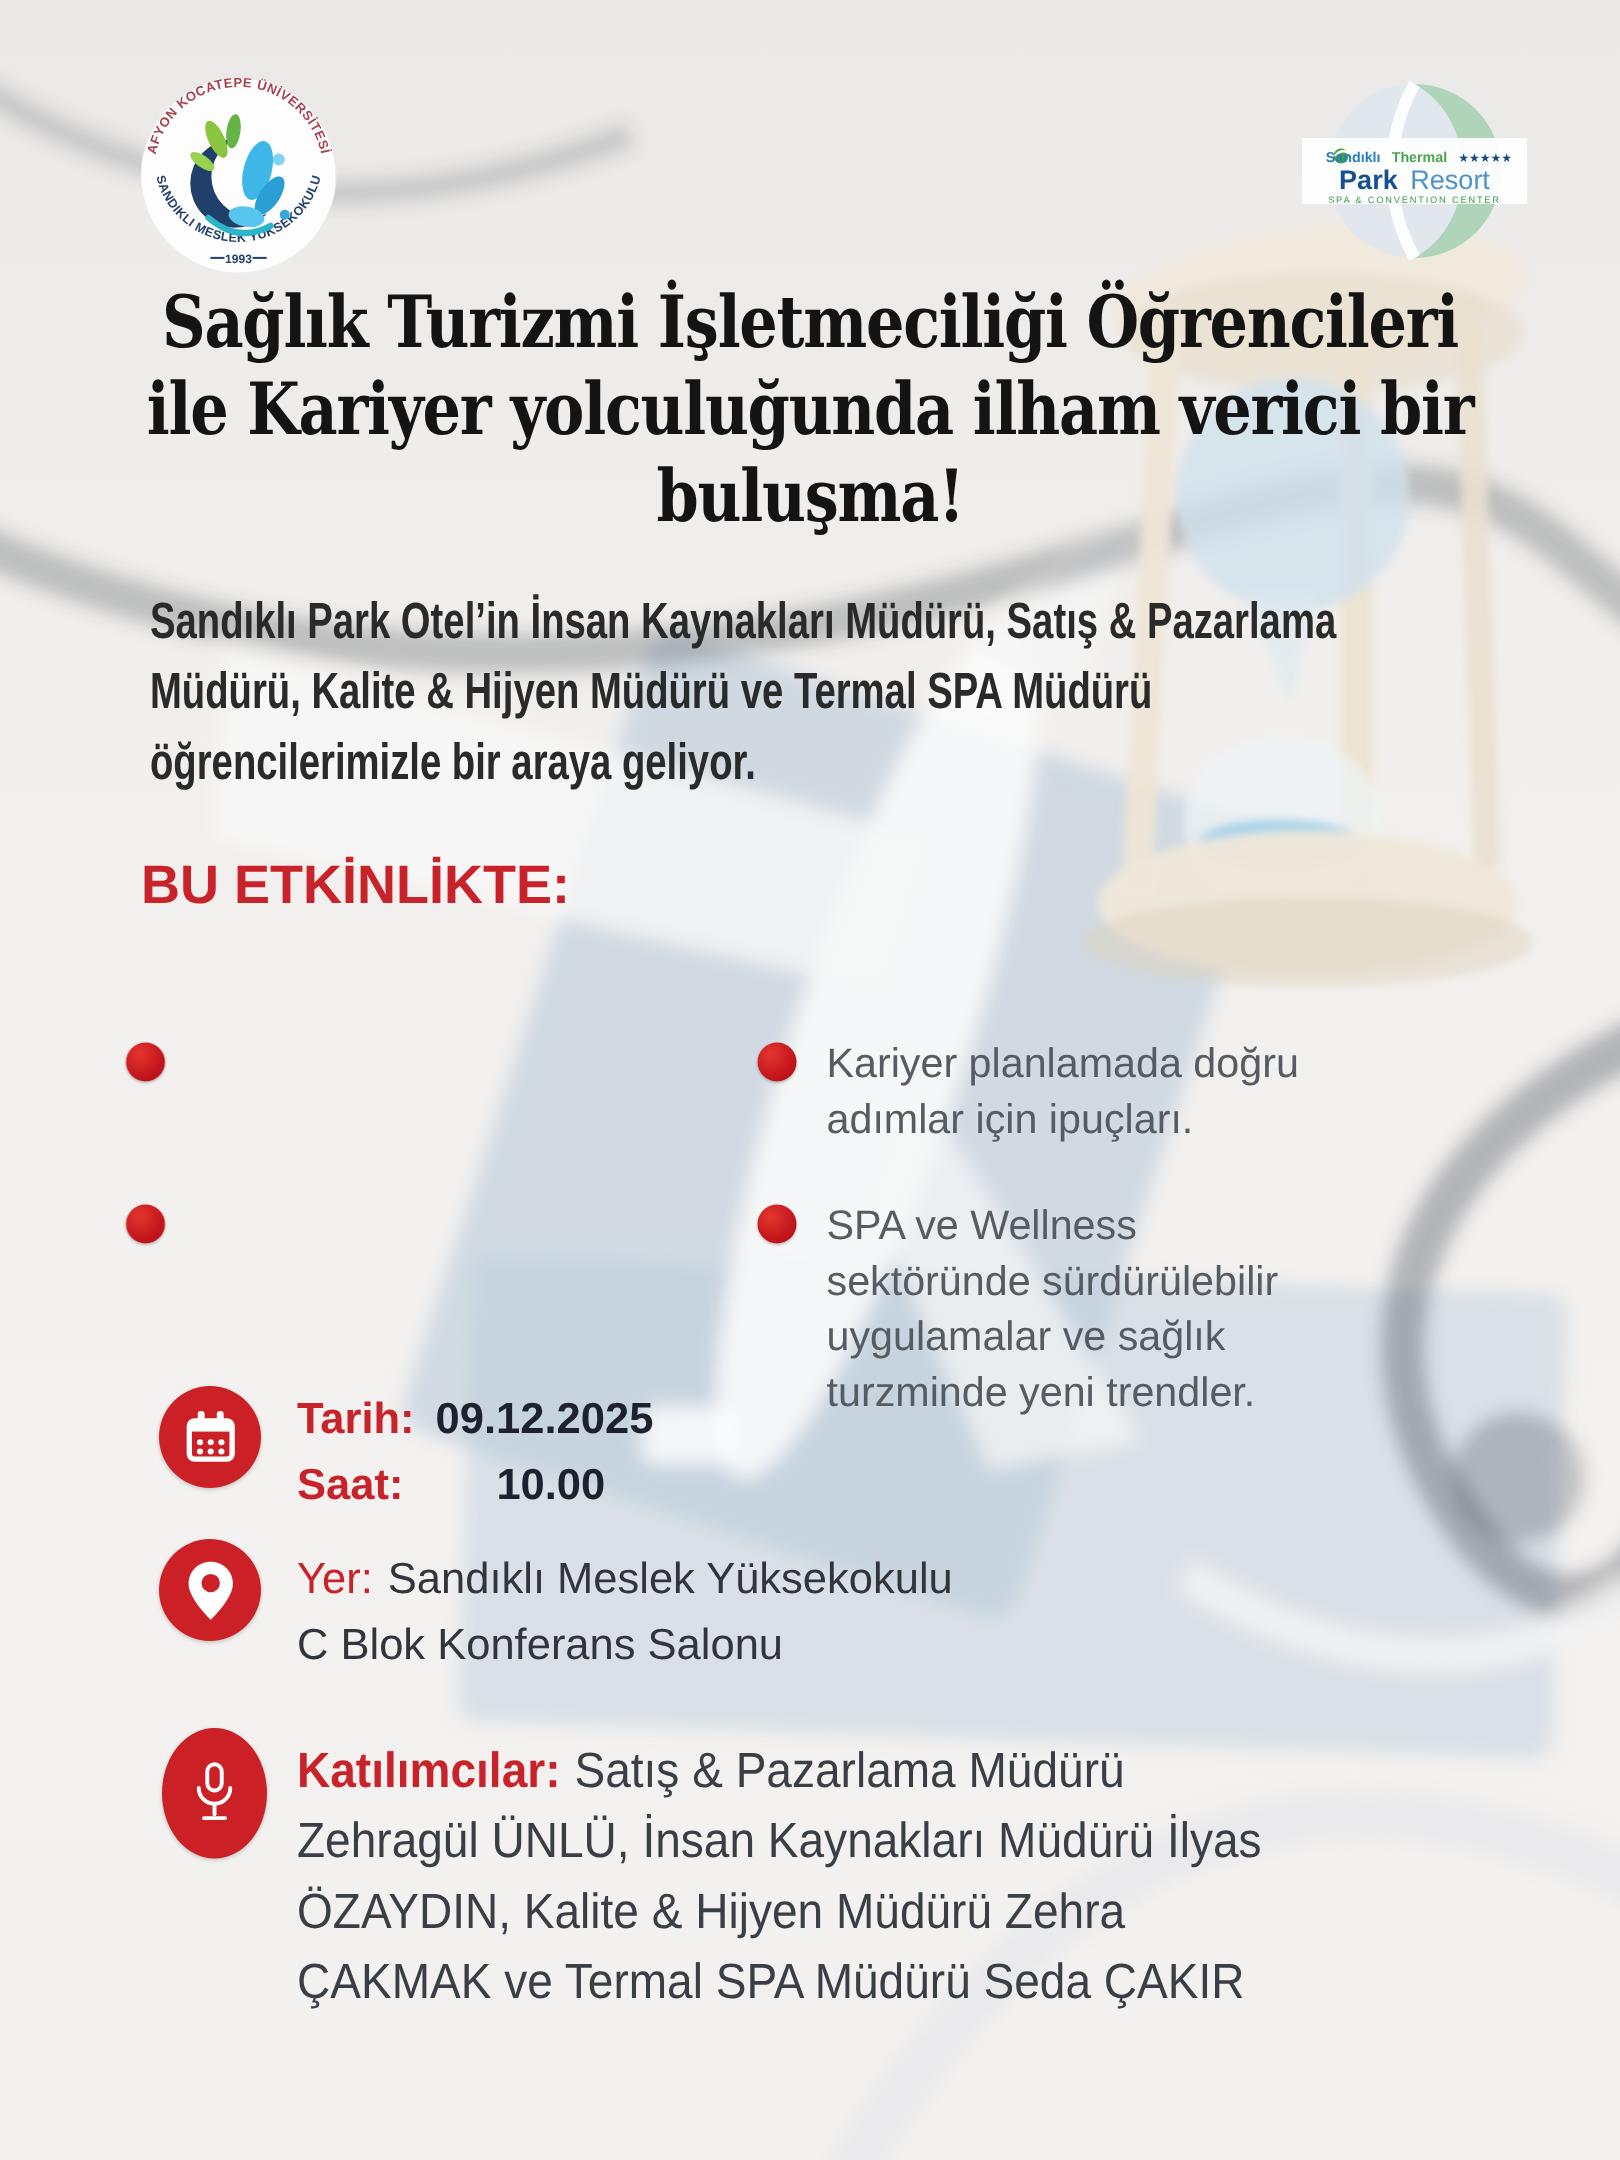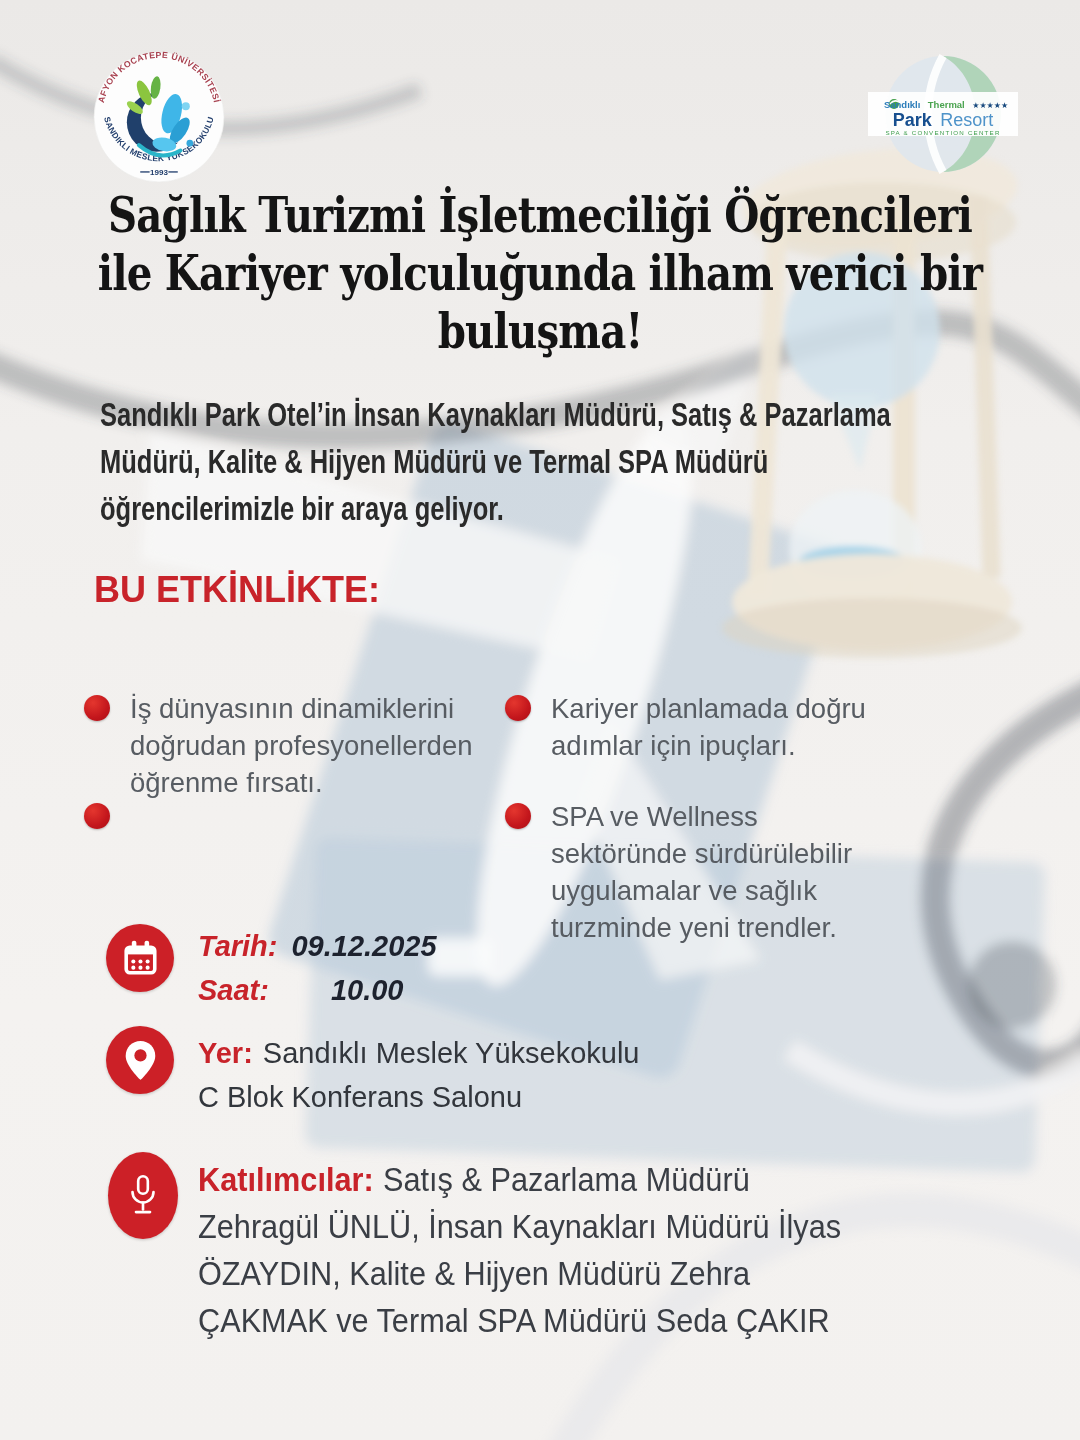--- a/index.html
+++ b/index.html
@@ -51,30 +51,30 @@
     display:flex;align-items:center;justify-content:center;
     box-shadow:0 1px 3px rgba(0,0,0,.2);
   }
   .ii-date{left:106px;top:924px;width:68px;height:68px;}
   .ii-loc{left:106px;top:1026px;width:68px;height:68px;}
   .ii-part{left:108px;top:1152px;width:70px;height:87px;}
   .info-icon svg{width:72%;height:72%;}
   .ii-part svg{width:60%;height:70%;}
 
   .date-block{position:absolute;left:198px;top:930px;font-size:29px;font-weight:700;}
-  .date-line{display:flex;align-items:flex-end;font-style:italic;}
+  .date-line{display:flex;align-items:flex-end;}
   .time-line{margin-top:11px;}
   .lbl{color:#c8232a;}
   .dark-val{color:#1d222e;}
   .date-line .dark-val{margin-left:14px;}
   .time-line .dark-val{margin-left:62px;}
 
   .loc-block{position:absolute;left:198px;top:1031px;margin:0;width:600px;
     font-size:29px;line-height:44px;color:#32363c;}
-  .loc-block .lbl{font-weight:700;margin-right:10px;margin-top:24px;}
+  .loc-block .lbl{font-weight:400;margin-right:10px;margin-top:24px;}
   .pre-val{white-space:pre-line;}
 
   .part-block{position:absolute;left:198px;top:1156px;margin:0;width:800px;
     font-size:33px;line-height:47px;color:#3a3e45;
     transform:scaleX(.93);transform-origin:0 0;}
   .part-block .lbl{font-weight:700;margin-right:10px;}
 </style>
 </head>
 <body>
 
@@ -176,23 +176,20 @@
 buluşma!</h1>
 
   <p class="intro">Sandıklı Park Otel’in İnsan Kaynakları Müdürü, Satış &amp; Pazarlama
 Müdürü, Kalite &amp; Hijyen Müdürü ve Termal SPA Müdürü
 öğrencilerimizle bir araya geliyor.</p>
 
   <h2 class="section-heading">BU ETKİNLİKTE:</h2>
 
   <div class="bullet-item bi-l1">
     <span class="dot"></span>
-    <p class="bullet-text">İş dünyasının dinamiklerini
-doğrudan profesyonellerden
-öğrenme fırsatı.</p>
   </div>
   <div class="bullet-item bi-l2">
     <span class="dot"></span>
   </div>
   <div class="bullet-item bi-r2">
     <span class="dot"></span>
     <p class="bullet-text">SPA ve Wellness
 sektöründe sürdürülebilir
 uygulamalar ve sağlık
 turzminde yeni trendler.</p>

